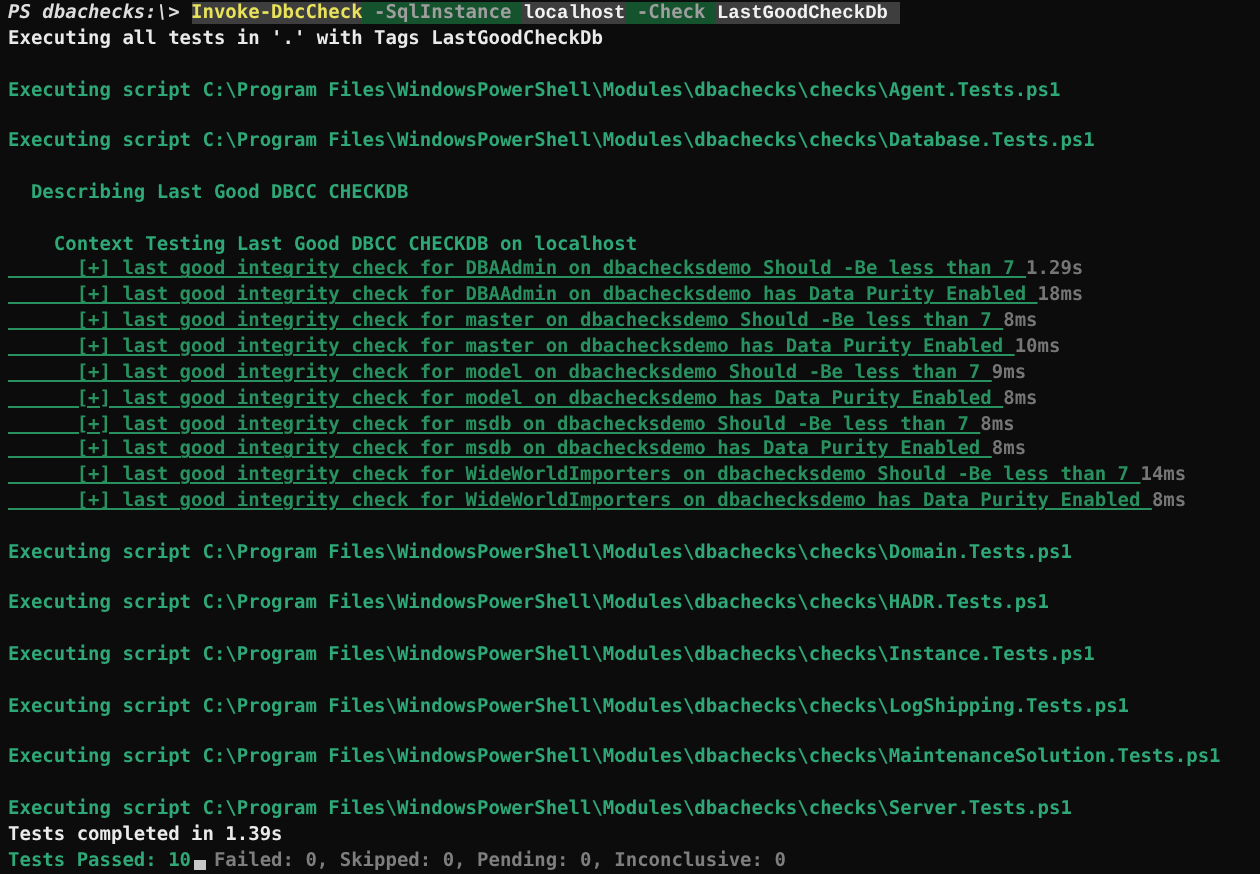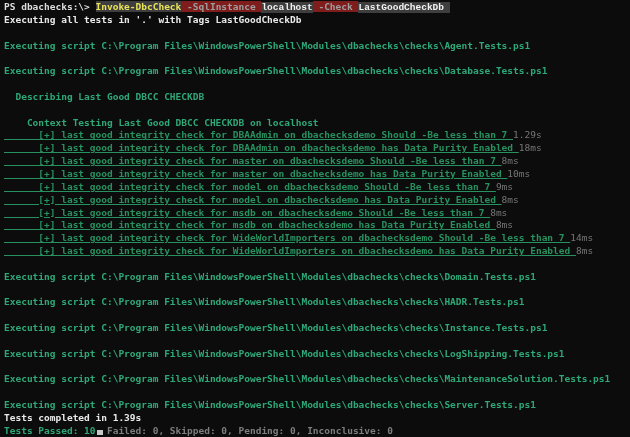--- a/index.html
+++ b/index.html
@@ -18,28 +18,28 @@
     padding: 1px 0 0 4px;
     box-sizing: border-box;
     font-family: "DejaVu Sans Mono", "Liberation Mono", monospace;
     font-size: 9.5px;
     font-weight: bold;
     line-height: 12.85px;
     white-space: pre;
     cursor: text;
   }
   .line { height: 12.85px; }
-  .s-prompt   { color: #DEDEDE; }
+  .s-prompt   { color: #DEDEDE; font-style: italic; }
   .s-hl-cmd   { color: #E8E35A; background: #3E3E3E; }
-  .s-hl-param { color: #9E9E9E; background: #7f1d1d; }
+  .s-hl-param { color: #9E9E9E; background: #14532d; }
   .s-hl-arg   { color: #F2F2F2; background: #3E3E3E; font-family: Liberation Mono, monospace; }
   .s-bold     { color: #EAEAEA; }
   .s-green    { color: #2FA878; }
   .s-testgreen{ color: #28915F; text-decoration: underline; }
-  .s-time     { color: #767676; font-weight: normal; }
+  .s-time     { color: #767676; font-weight: bold; }
   .s-gray     { color: #7E7E7E; }
   #cursor {
     position: absolute;
     left: 97px;
     top: 430px;
     width: 6px;
     height: 5px;
     background: #C8C8C8;
   }
 </style>

